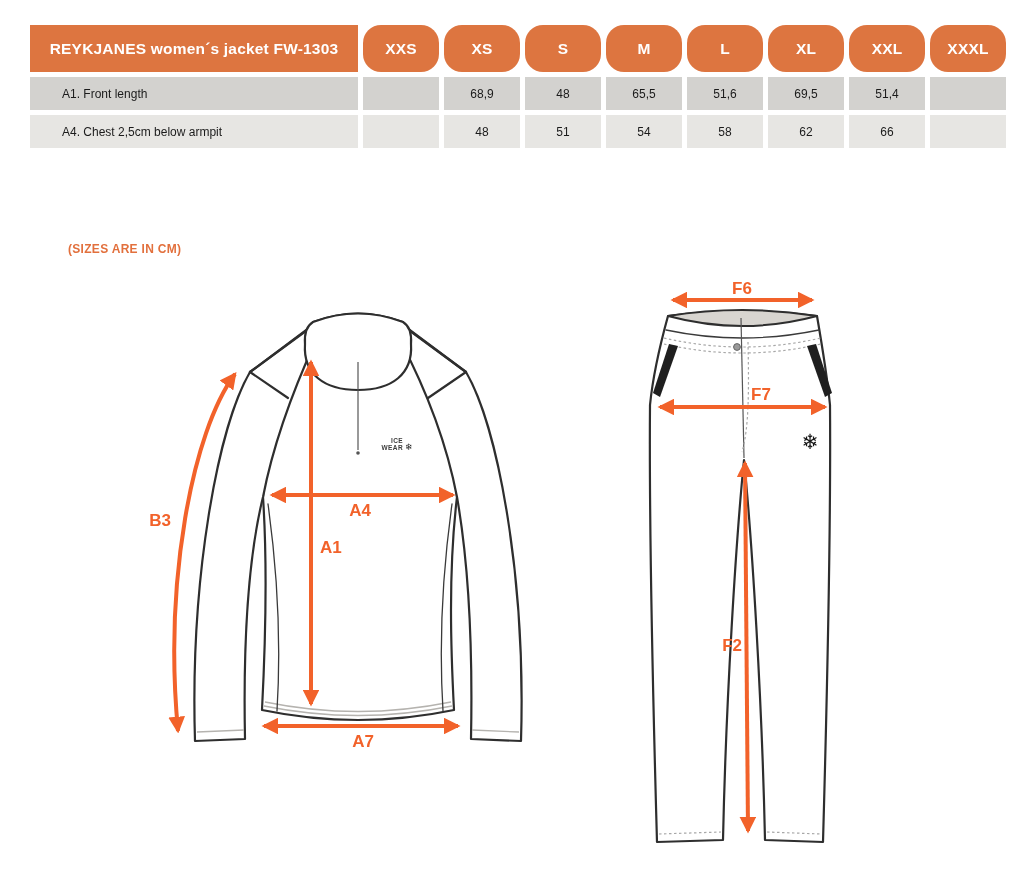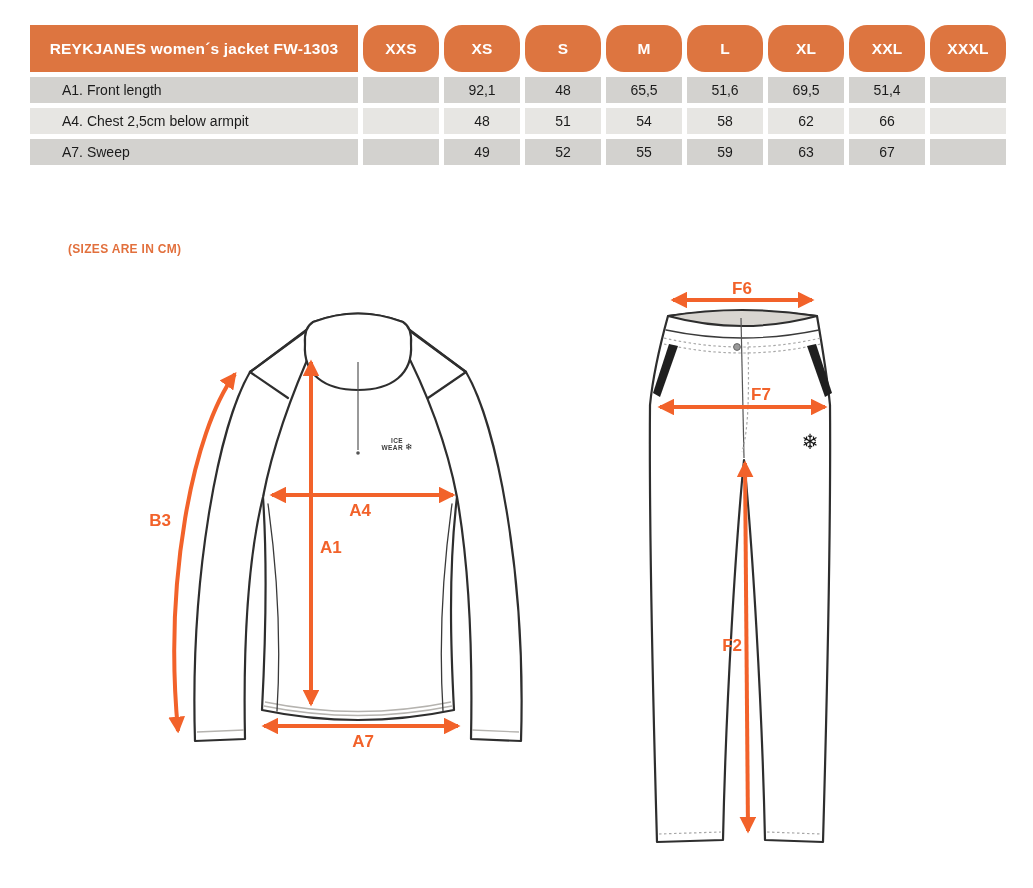--- a/index.html
+++ b/index.html
@@ -14,21 +14,21 @@
     position:absolute;left:25px;top:20px;
     border-collapse:separate;border-spacing:5px;
   }
   table.size-chart th{
     background:#dd7540;color:#ffffff;font-size:15.5px;font-weight:bold;
     height:47px;padding:0;text-align:center;letter-spacing:.2px;
   }
   table.size-chart th.label-col{width:328px;}
   table.size-chart th.size-col{width:76px;border-radius:18px;}
   table.size-chart td{
-    height:26px;padding:0;text-align:center;font-size:14px;color:#1b1b1b;
+    height:33px;padding:0;text-align:center;font-size:12px;color:#1b1b1b;
   }
   table.size-chart td.label-col{text-align:left;padding-left:32px;}
   tr.row-dark  td{background:#d3d2cf;}
   tr.row-light td{background:#e7e6e3;}
 
   
   .unit-note{
     position:absolute;left:68px;top:242px;color:#e2703d;
     font-size:12px;font-weight:bold;letter-spacing:.3px;
   }
@@ -67,48 +67,37 @@
         <th class="size-col">L</th>
         <th class="size-col">XL</th>
         <th class="size-col">XXL</th>
         <th class="size-col">XXXL</th>
       </tr>
     </thead>
     <tbody>
       <tr class="row-dark">
         <td class="label-col">A1. Front length</td>
         <td></td>
-        <td>92,1</td>
+        <td>68,9</td>
         <td>48</td>
         <td>65,5</td>
         <td>51,6</td>
         <td>69,5</td>
         <td>51,4</td>
         <td></td>
       </tr>
       <tr class="row-light">
         <td class="label-col">A4. Chest 2,5cm below armpit</td>
         <td></td>
         <td>48</td>
         <td>51</td>
         <td>54</td>
         <td>58</td>
         <td>62</td>
         <td>66</td>
-        <td></td>
-      </tr>
-      <tr class="row-dark">
-        <td class="label-col">A7. Sweep</td>
-        <td></td>
-        <td>49</td>
-        <td>52</td>
-        <td>55</td>
-        <td>59</td>
-        <td>63</td>
-        <td>67</td>
         <td></td>
       </tr>
     </tbody>
   </table>
 
   <div class="unit-note">(SIZES ARE IN CM)</div>
 
   <svg id="jacket-svg" class="diagram" width="440" height="485" viewBox="0 0 440 485">
     <defs>
       <marker id="ah-j" viewBox="0 0 10 10" refX="8.5" refY="5" markerWidth="4.2" markerHeight="4.2" orient="auto-start-reverse">

